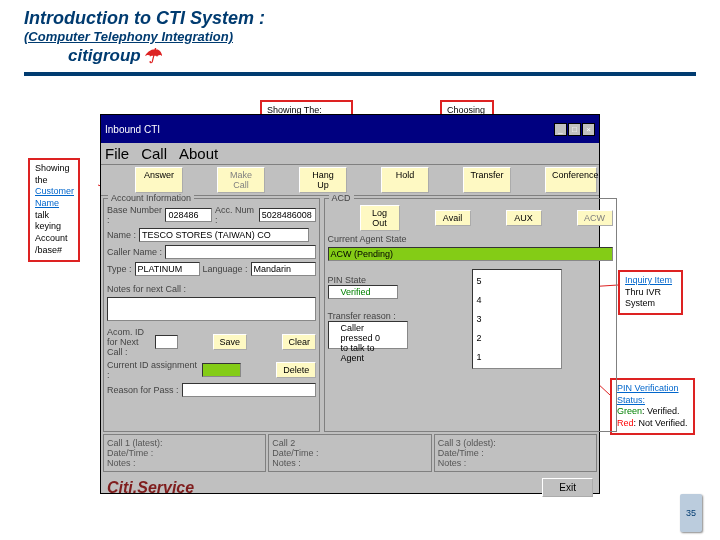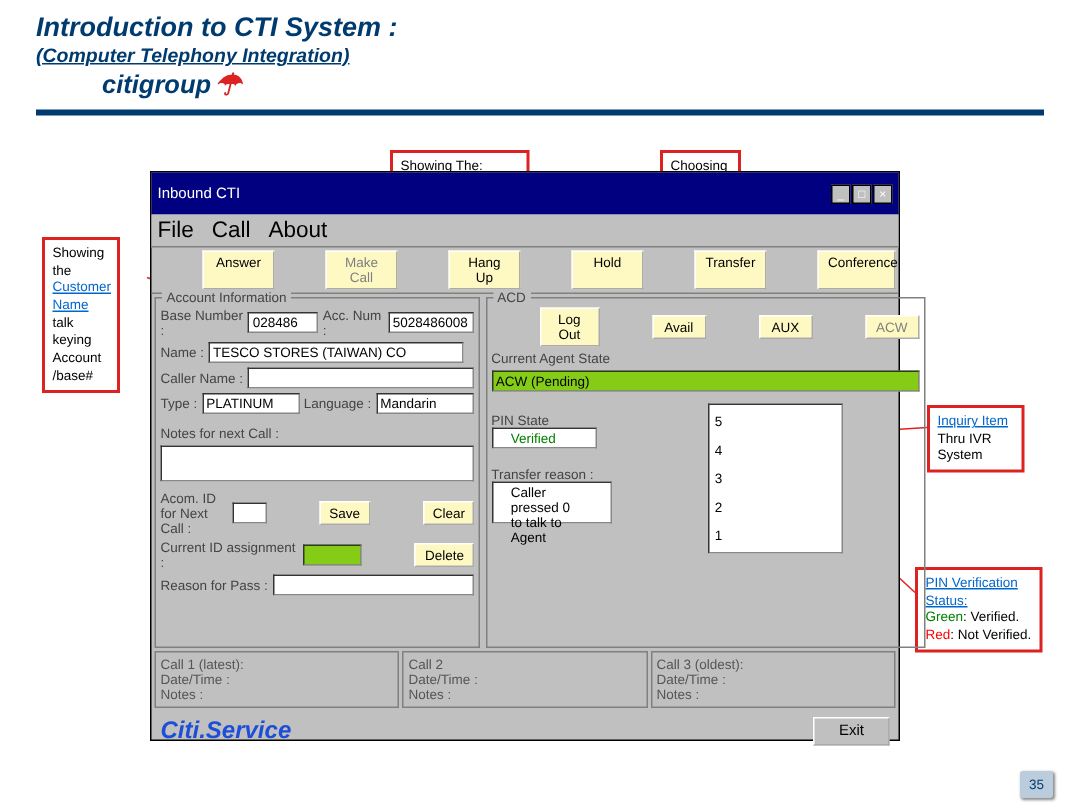--- a/index.html
+++ b/index.html
@@ -27,26 +27,26 @@
   .panel-title { position: absolute; top: -6px; left: 4px; background: #c0c0c0; padding: 0 3px; font-size: 9px; color: #444; }
   .row { display: flex; align-items: center; margin: 3px 0; gap: 3px; }
   .lbl { font-size: 9px; color: #444; }
   .inp { background: #fff; border: 1px inset #888; padding: 1px 2px; font-size: 9px; height: 14px; }
   .inp.readonly { background: #84cc16; }
 
   .calls { display: flex; padding: 0 2px; gap: 2px; }
   .call-col { flex: 1; border: 1px solid #808080; padding: 3px; font-size: 9px; color: #555; }
 
   .footer { display: flex; justify-content: space-between; padding: 6px; align-items: center; }
-  .brand { font-size: 16px; font-weight: bold; font-style: italic; color: #1d4ed8; }
+  .brand { font-size: 16px; font-weight: bold; font-style: italic; color: #7f1d1d; }
   .exit-btn { background: #c0c0c0; border: 1px outset #fff; padding: 3px 16px; font-size: 10px; }
 
   .callout { position: absolute; border: 2px solid #d22; background: #fff; padding: 3px 5px; font-size: 9px; line-height: 1.3; }
   .callout a, .callout .lk { color: #06c; text-decoration: underline; }
-  .pg-num { position: absolute; right: 18px; bottom: 8px; width: 22px; height: 18px; background: #bcd; color: #003b70; font-size: 9px; border-radius: 2px; display:flex; align-items:center; justify-content:center; box-shadow: 1px 1px 2px #888; }
+  .pg-num { position: absolute; right: 18px; bottom: 8px; width: 22px; height: 38px; background: #bcd; color: #003b70; font-size: 9px; border-radius: 2px; display:flex; align-items:center; justify-content:center; box-shadow: 1px 1px 2px #888; }
   svg.lines { position:absolute; left:0; top:0; width:720px; height:540px; pointer-events:none; }
 
   .box { background:#fff; border:1px inset #888; padding:1px 12px; font-size:9px; height:14px; display:inline-block; }
 </style>
 </head>
 <body>
 
 <div class="header">
   <div>
     <div class="title">Introduction to CTI System :</div>

